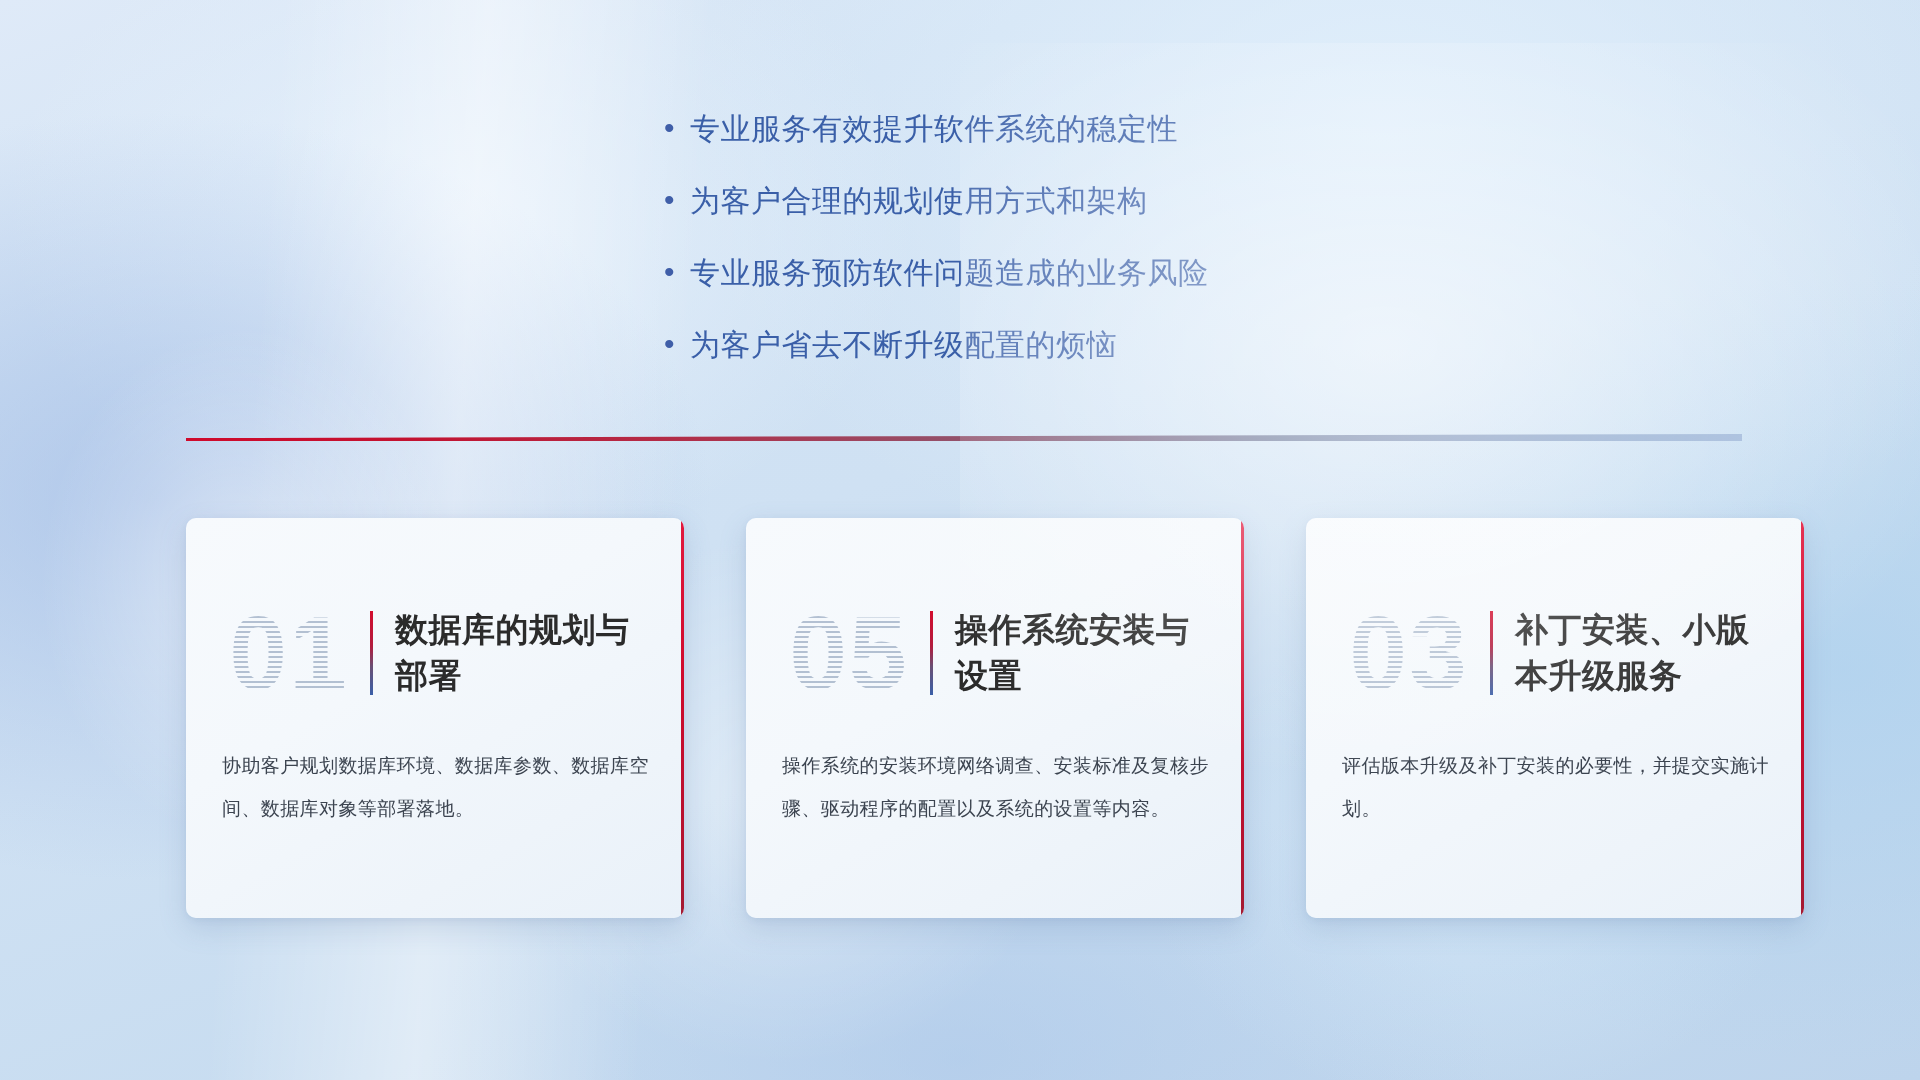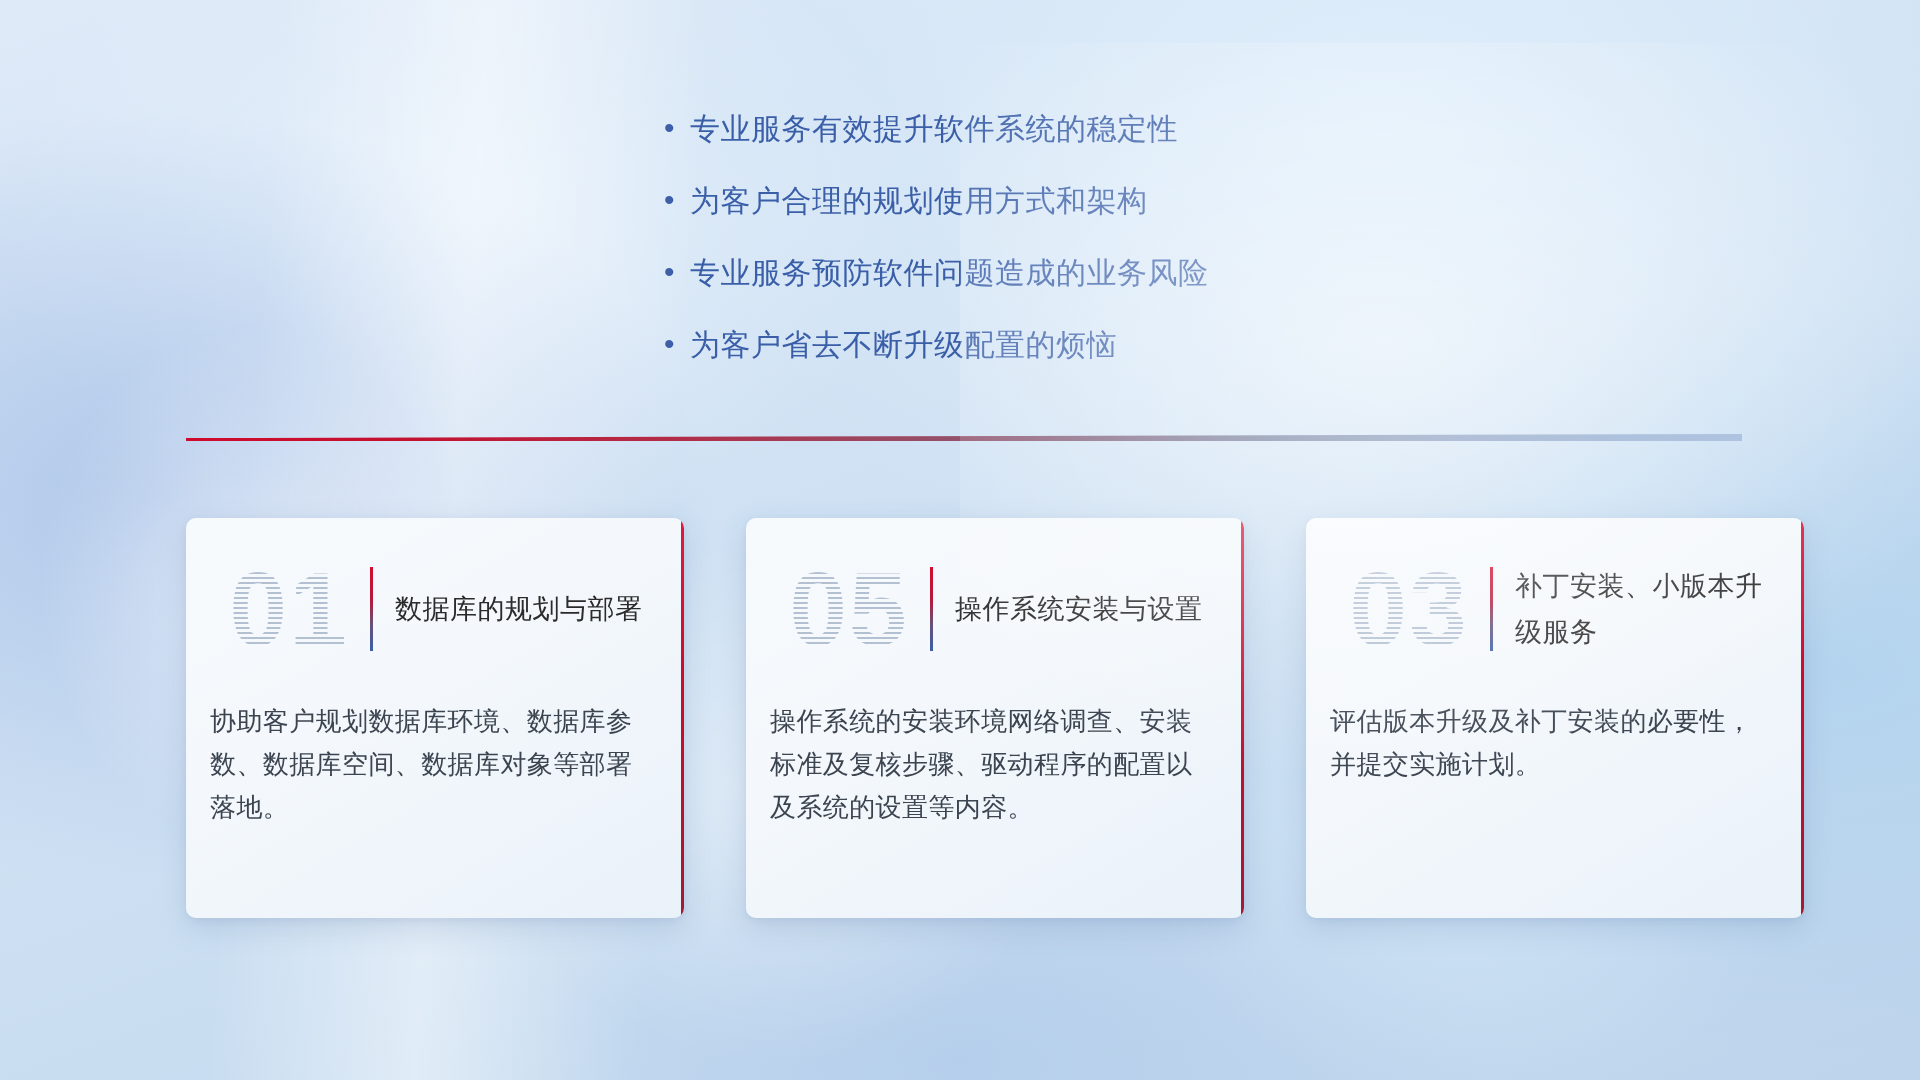--- a/index.html
+++ b/index.html
@@ -137,20 +137,21 @@
     width: 3px; height: 100%;
     background: linear-gradient(180deg, #e2193e 0%, #cf0a2c 40%, #b51230 80%, #a31a33 100%);
   }
 
   .card-head {
     position: relative;
     height: 182px;
     display: flex;
     align-items: center;
     padding: 0 22px 0 28px;
+    margin-top: 44px;
   }
   .card-num {
     flex: 0 0 auto;
     width: 150px;
     font-size: 104px;
     font-weight: 700;
     letter-spacing: 2px;
     line-height: 1;
     color: #7e93ae;
     -webkit-background-clip: text;
@@ -168,30 +169,30 @@
   }
   .card-sep {
     flex: 0 0 auto;
     width: 3px;
     height: 84px;
     margin: 0 22px 0 6px;
     background: linear-gradient(180deg, #d30d2e 0%, #b21c3e 42%, #6a4f74 66%, #3a5fa8 100%);
   }
   .card-title {
     flex: 1 1 auto;
-    font-size: 27px;
+    font-size: 33px;
     line-height: 46px;
     color: #2b2b2b;
-    font-weight: 400;
+    font-weight: 700;
     letter-spacing: 0.5px;
   }
 
   .card-body {
-    padding: 0 30px 0 24px;
-    font-size: 26px;
+    padding: 0 30px 0 36px;
+    font-size: 19px;
     line-height: 43px;
     color: #3c4450;
     letter-spacing: 0.4px;
   }
 </style>
 </head>
 <body>
 
 <div id="slide">
 

